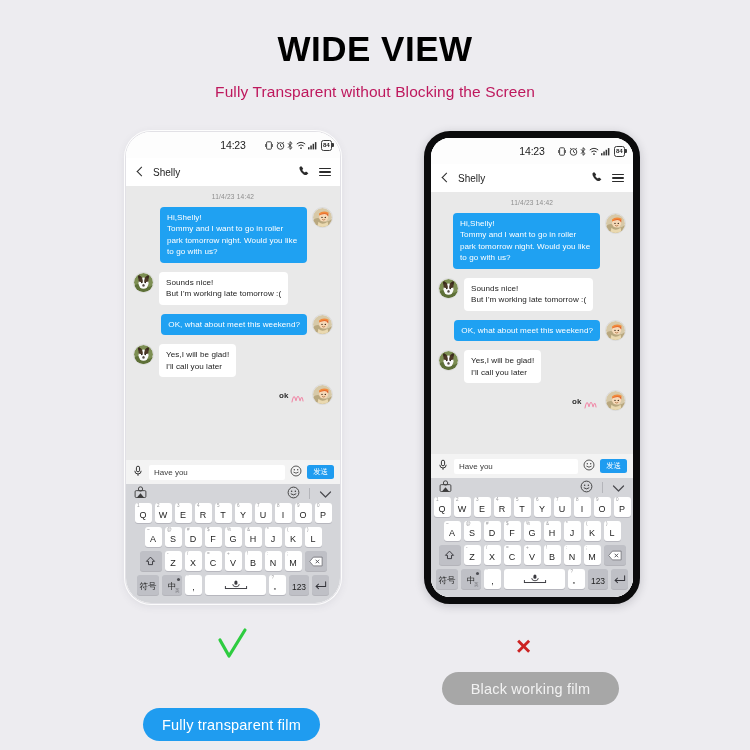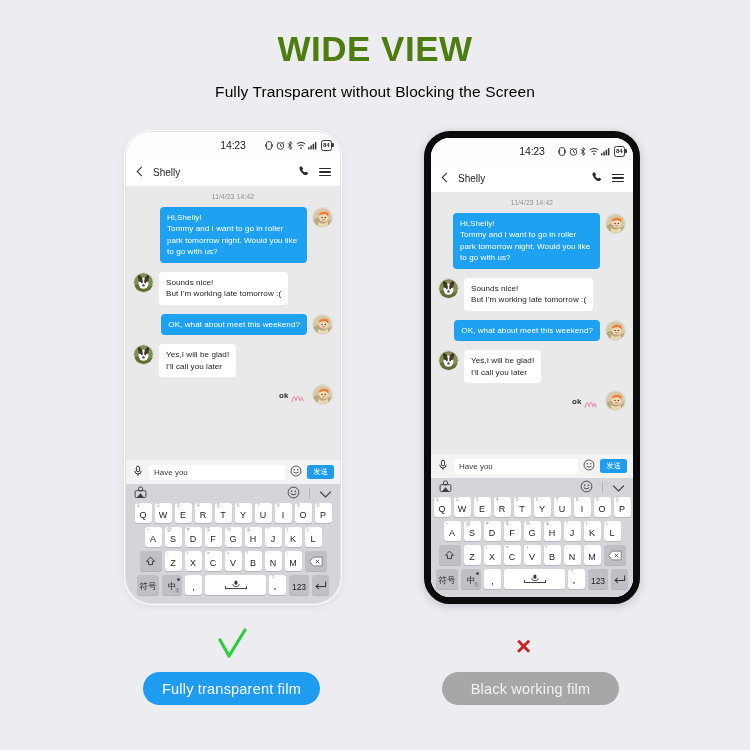--- a/index.html
+++ b/index.html
@@ -413,22 +413,22 @@
     left: 442px;
     width: 177px;
     background: #a7a7a7;
     color: #f2f2f2;
   }
 </style>
 </head>
 <body style="background: rgb(237, 236, 240);">
 
 <div class="headings">
-  <div class="title" style="color: #4d7c0f;">WIDE VIEW</div>
-  <div class="subtitle" style="color: #000000;">Fully Transparent without Blocking the Screen</div>
+  <div class="title" style="color: #000000;">WIDE VIEW</div>
+  <div class="subtitle" style="color: #be185d;">Fully Transparent without Blocking the Screen</div>
 </div>
 
 <div class="phone left" id="phone-left">
     <div class="screen">
       <div class="statusbar">
         <span class="status-time">14:23</span>
         <span class="status-icons">
           <span class="sicon"><svg width="8" height="9" viewBox="0 0 8 9">
               <rect x="1.6" y="0.8" width="4.8" height="7.4" rx="0.9" fill="none" stroke="#333" stroke-width="0.9"></rect>
               <line x1="0.3" y1="3" x2="0.3" y2="6" stroke="#333" stroke-width="0.9"></line>
@@ -1102,15 +1102,15 @@
 <div class="marks">
   <span class="check-mark">
     <svg width="34" height="34" viewBox="0 0 34 34">
       <path d="M5 13 L14 29 L30 3" fill="none" stroke="#2ecc40" stroke-width="3.2" stroke-linecap="round" stroke-linejoin="round"></path>
     </svg>
   </span>
   <span class="cross-mark">×</span>
 </div>
 
 <div class="pills">
-  <div class="pill good" style="background: rgb(31, 156, 240);">Fully transparent film</div>
+  <div class="pill good" style="background: rgb(31, 156, 240); margin-top: 36px;">Fully transparent film</div>
   <div class="pill bad" style="background: rgb(167, 167, 167);">Black working film</div>
 </div>
 
 </body></html>

